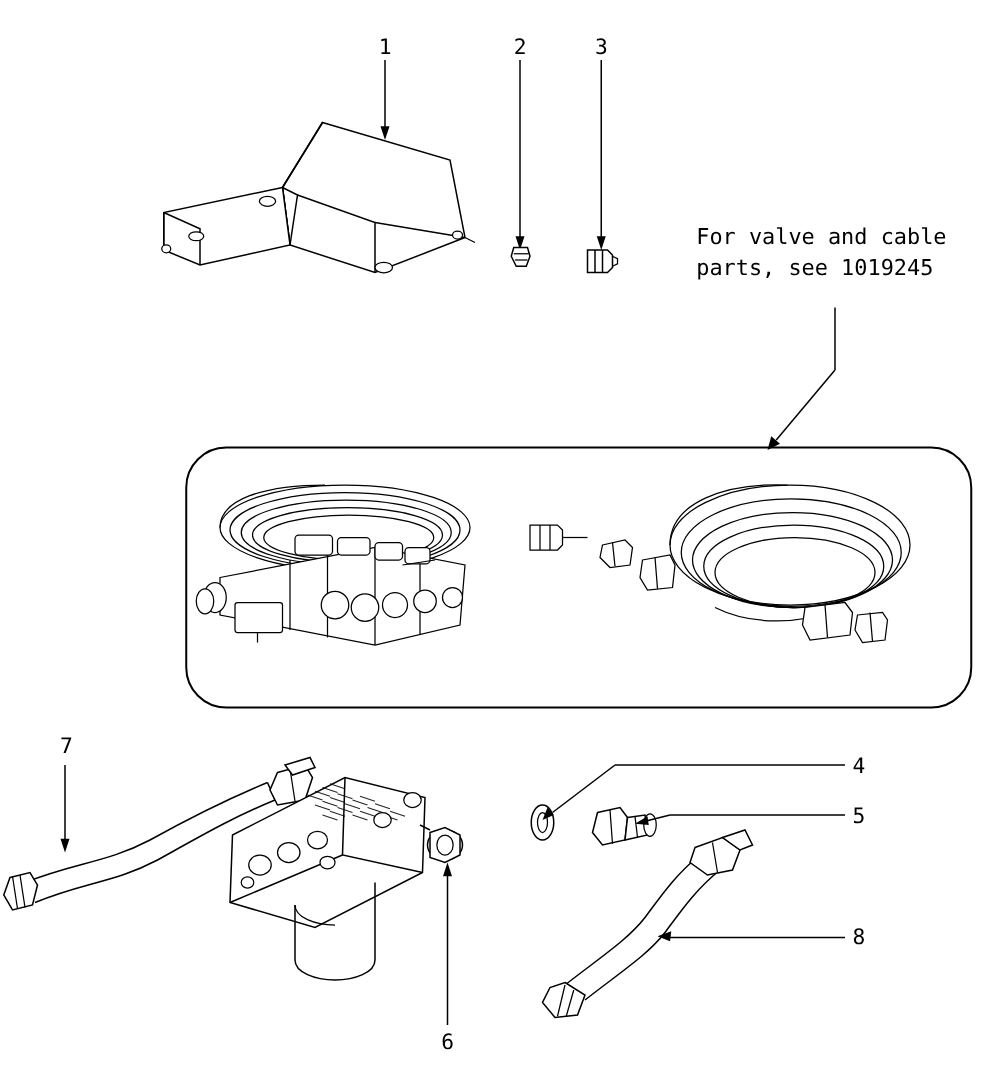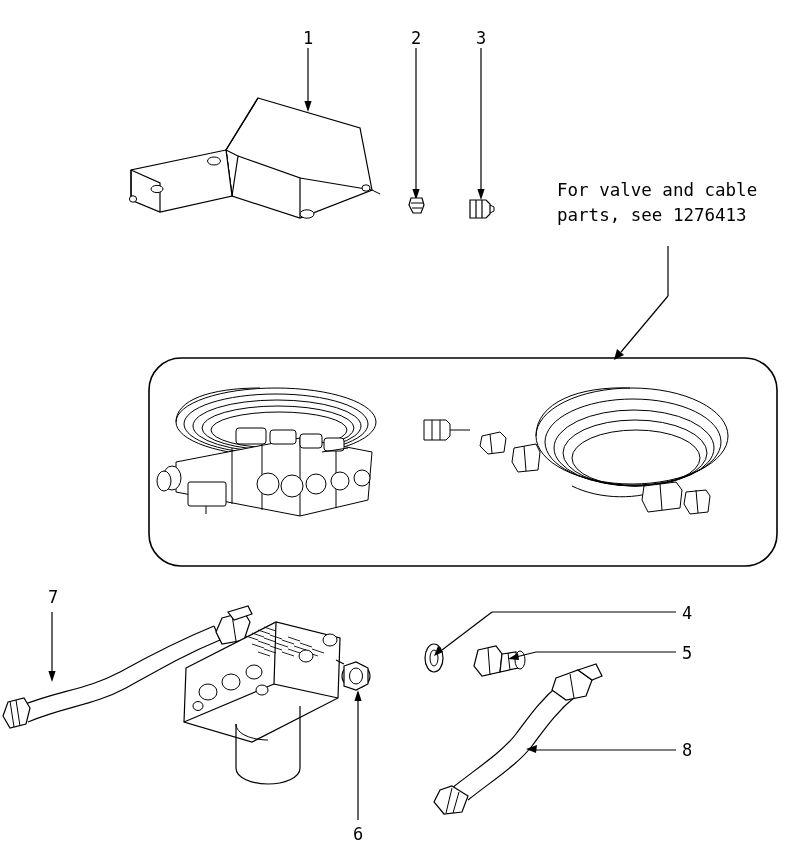--- a/index.html
+++ b/index.html
@@ -286,15 +286,15 @@
   <div class="label" style="left:303px; top:30px;">1</div>
   <div class="label" style="left:411px; top:30px;">2</div>
   <div class="label" style="left:476px; top:30px;">3</div>
   <div class="label" style="left:682px; top:605px;">4</div>
   <div class="label" style="left:682px; top:645px;">5</div>
   <div class="label" style="left:353px; top:826px;">6</div>
   <div class="label" style="left:48px; top:589px;">7</div>
   <div class="label" style="left:682px; top:742px;">8</div>
 
   <div class="note" style="left:557px; top:178px;">For valve and cable
-parts, see 1276413</div>
+parts, see 1019245</div>
 
 </div>
 
 </body></html>

